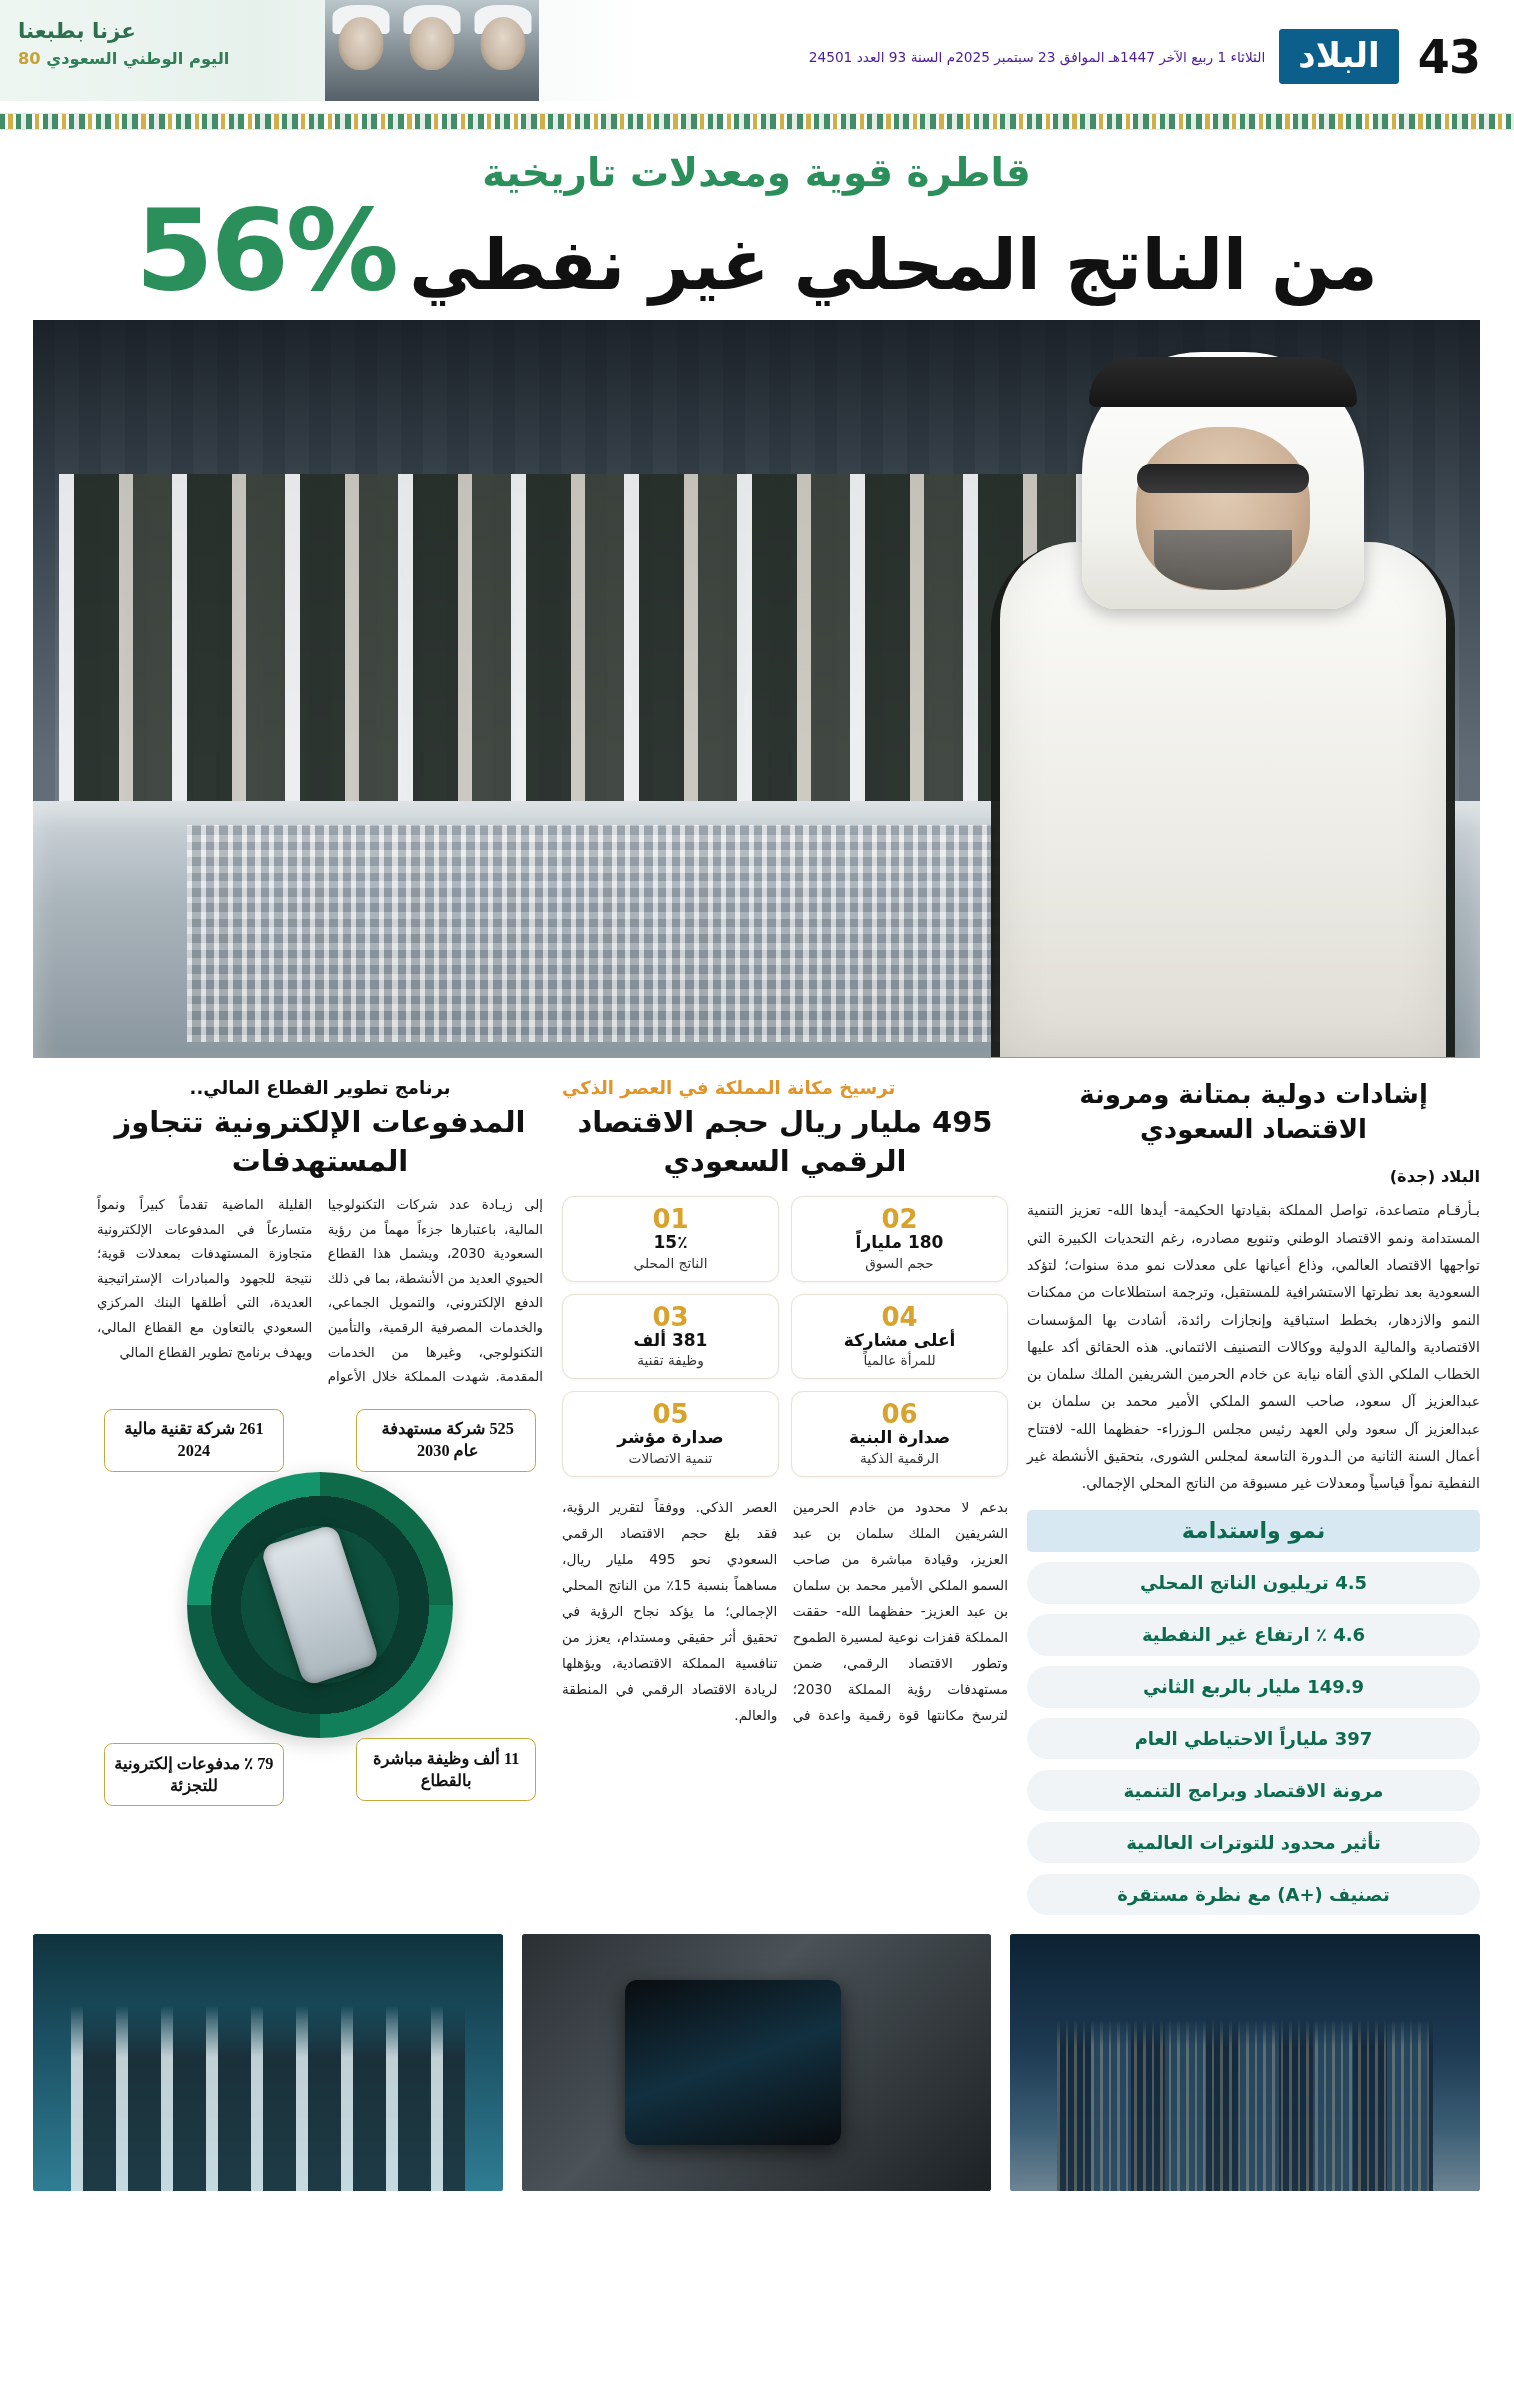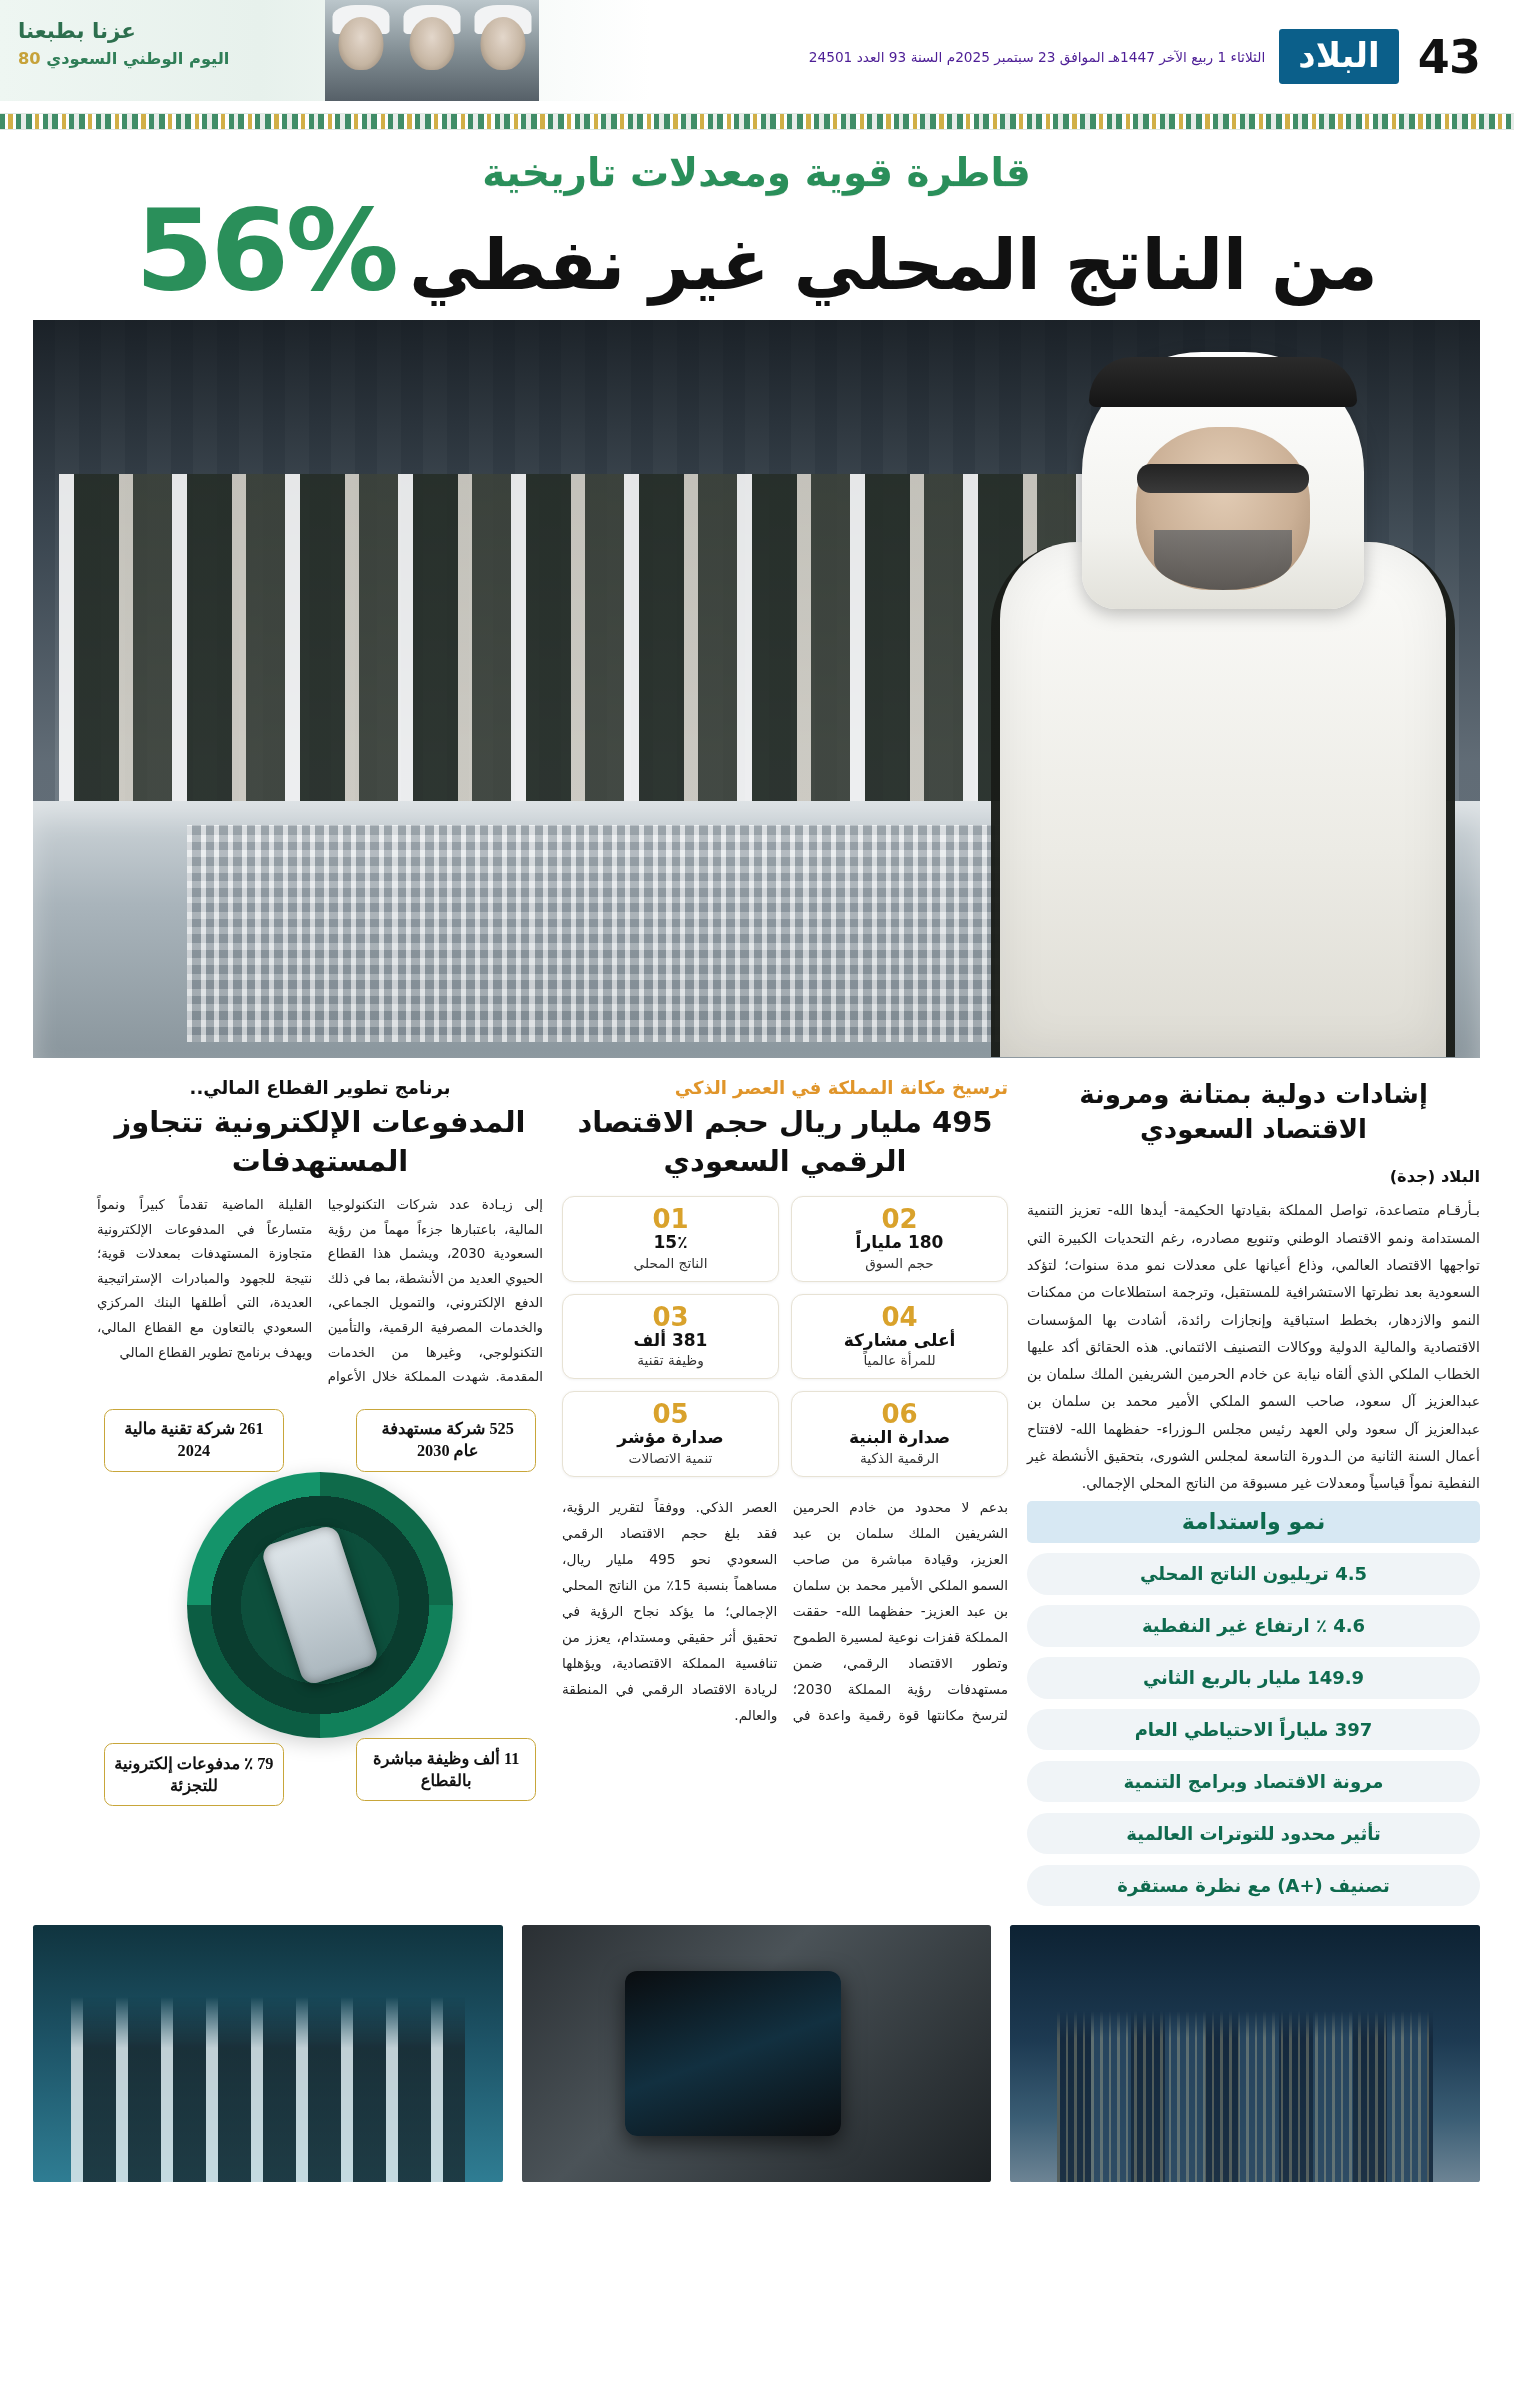--- a/index.html
+++ b/index.html
@@ -255,21 +255,21 @@
     direction: rtl;
   }
   .byline { font-weight: bold; font-size: 16.3px; color:#111; display:block; margin-bottom:5.1px;}
   .art-body {
     font-size: 14px;
     line-height: 1.95;
     color: #222;
     text-align: justify;
     direction: rtl;
   }
-  .growth-box { margin-top: 3px; }
+  .growth-box { margin-top: 12px; }
   .growth-title {
     background: #d7e8f3;
     color: #0e6a4e;
     font-size: 22px; font-weight: bold;
     text-align: center;
     padding: 8.6px 0;
     border-radius: 5.1px;
   }
   .pill {
     margin-top: 10.3px;
@@ -281,21 +281,21 @@
     color: #0e6a4e;
     text-align: center;
     direction: rtl;
   }
 
   
   .mid-kicker {
     color: #e0952a;
     font-size: 18px;
     font-weight: bold;
-    text-align: right;
+    text-align: left;
   }
   .mid-title {
     font-size: 29px; font-weight: bold; color: #111;
     text-align: center; line-height: 1.35; margin-top: 5.1px;
   }
   .stat-grid {
     margin-top: 15.4px;
     display: grid;
     grid-template-columns: 1fr 1fr;
     gap: 12px 12px;

